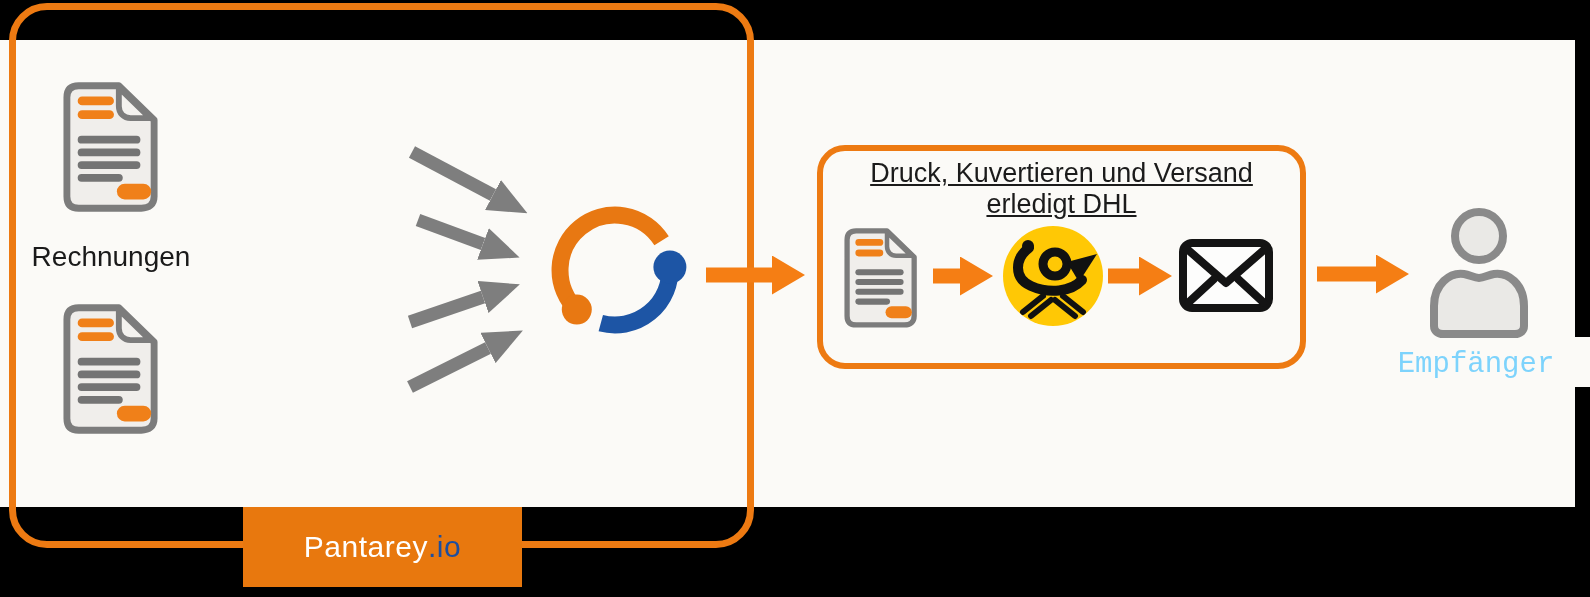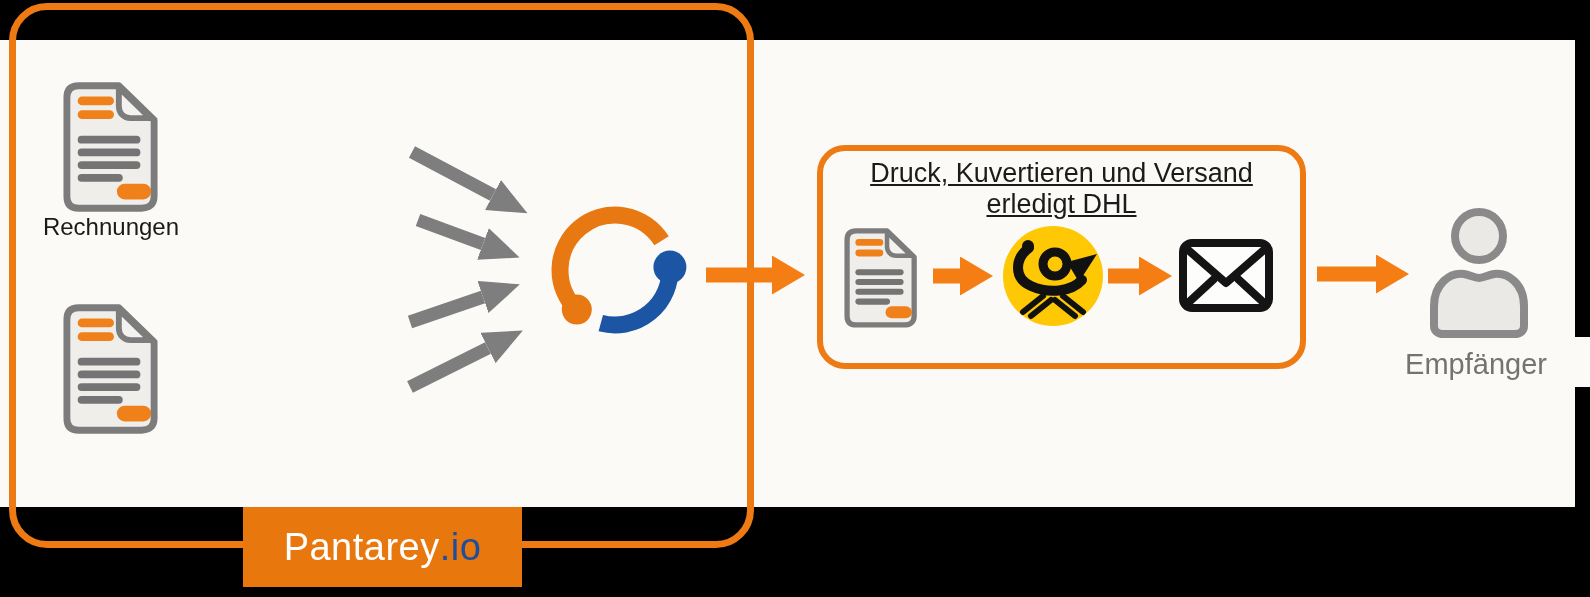--- a/index.html
+++ b/index.html
@@ -17,32 +17,32 @@
   .box-mid{
     position:absolute;left:817px;top:145px;width:477px;height:205px;
     border:6px solid #ED7A12;border-radius:28px;z-index:2;
     display:flex;flex-direction:column;align-items:center;padding-top:7px;box-sizing:content-box;
   }
   .mid-title{font-size:27px;line-height:31px;text-align:center;color:#1b1b1b;text-decoration:underline;}
 
   .brand-box{
     position:absolute;left:243px;top:507px;width:279px;height:80px;background:#E8780E;
     display:flex;align-items:center;justify-content:center;z-index:4;
-    font-size:38px;letter-spacing:.5px;
+    font-size:30px;letter-spacing:.5px;
   }
   .brand-name{color:#ffffff;}
   .brand-tld{color:#1D4E9E;}
 
   .doc{position:absolute;width:178px;display:flex;flex-direction:column;align-items:center;z-index:3;}
-  .doc-label{margin-top:0;font-size:24px;color:#1a1a1a;white-space:nowrap;}
+  .doc-label{margin-top:28px;font-size:28px;color:#1a1a1a;white-space:nowrap;}
 
   .abs{position:absolute;z-index:3;}
   .label-recipient{
     position:absolute;left:1396px;top:348px;width:160px;text-align:center;
-    font-size:29px;color:#737373;z-index:3;white-space:nowrap;
+    font-size:29px;color:#7dd3fc;z-index:3;white-space:nowrap;font-family:Liberation Mono, monospace;
   }
   svg{display:block;}
 </style>
 </head>
 <body>
 
 <div class="canvas">
 
   <div class="bg-main"></div>
   <div class="bg-strip"></div>

